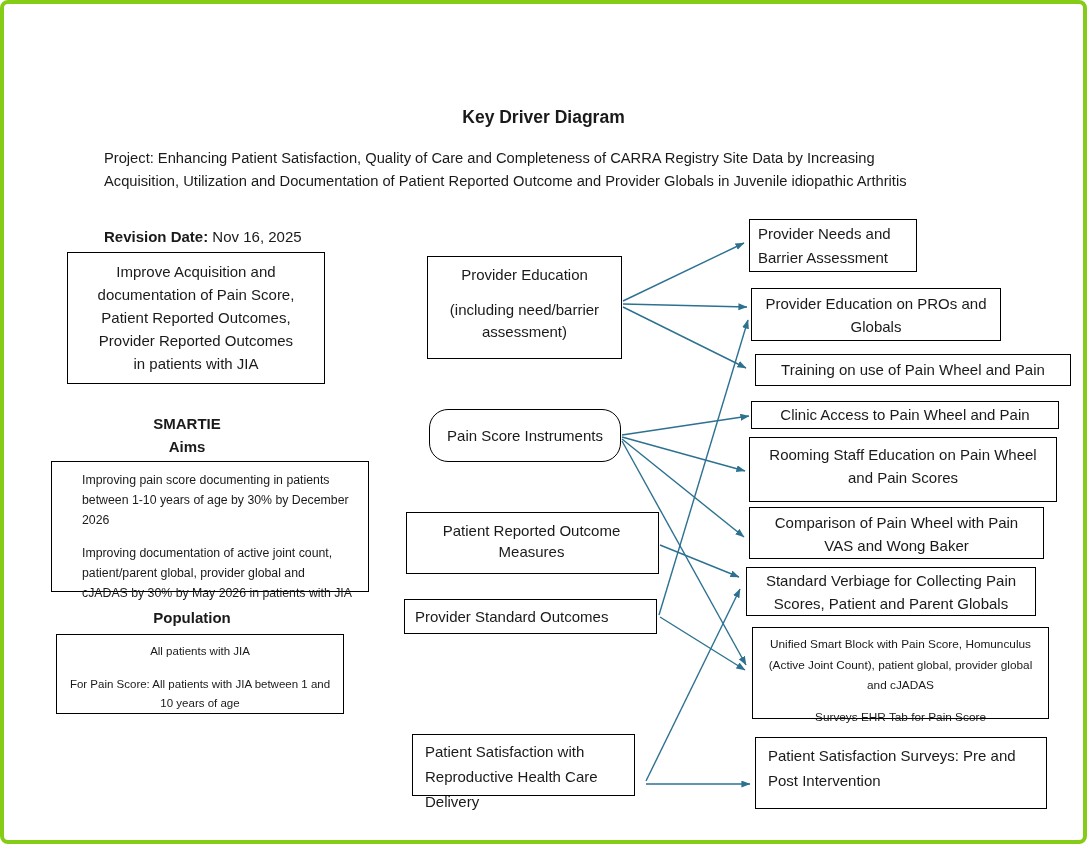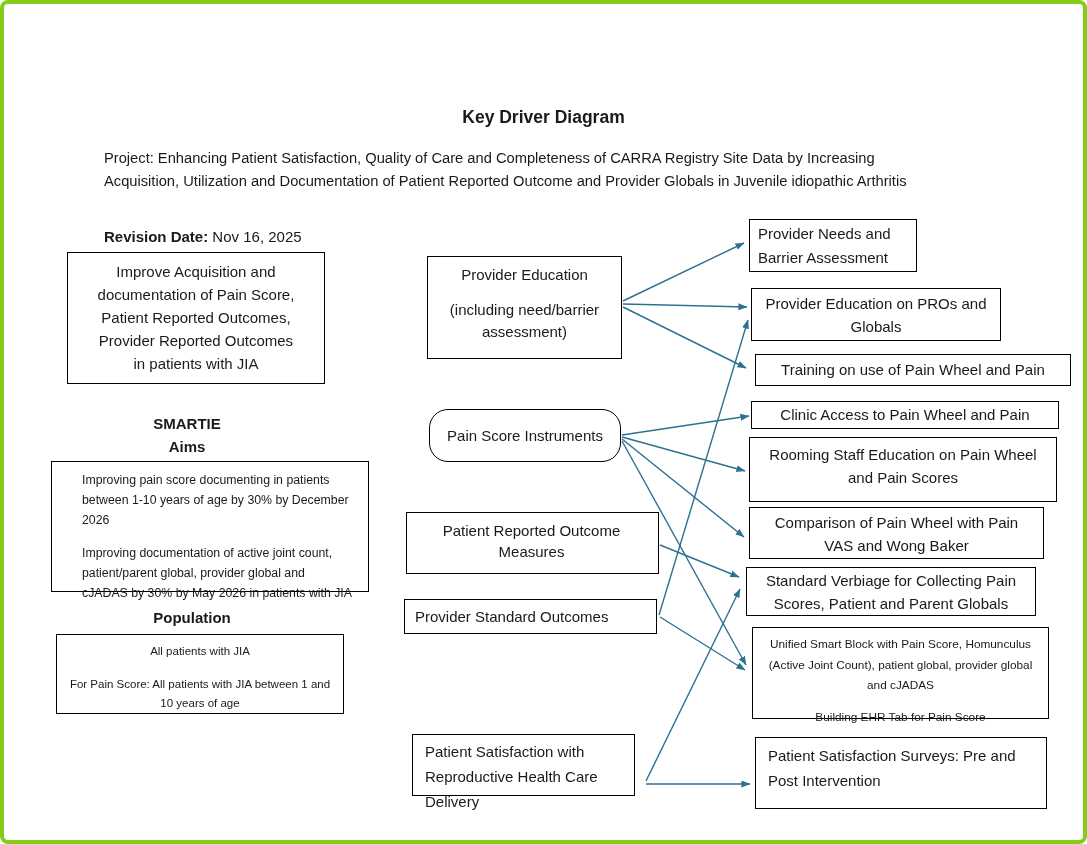--- a/index.html
+++ b/index.html
@@ -104,18 +104,18 @@
   <div class="bx flexctr" style="left:747px; top:397px; width:308px; height:28px;">Clinic Access to Pain Wheel and Pain</div>
 
   <div class="bx ctr" style="left:745px; top:433px; width:308px; height:65px; padding:5px 12px 0 12px; line-height:23px;">Rooming Staff Education on Pain Wheel and Pain Scores</div>
 
   <div class="bx ctr" style="left:745px; top:503px; width:295px; height:52px; padding:3px 18px 0 18px; line-height:23px;">Comparison of Pain Wheel with Pain VAS and Wong Baker</div>
 
   <div class="bx ctr" style="left:742px; top:563px; width:290px; height:49px; padding:1px 8px 0 8px; line-height:23px;">Standard Verbiage for Collecting Pain Scores, Patient and Parent Globals</div>
 
   <div class="bx ctr" style="left:748px; top:623px; width:297px; height:92px; padding:6px 5px 0 5px; font-size:11.8px; line-height:20.5px;">
     <p class="p0" style="margin-bottom:11px;">Unified Smart Block with Pain Score, Homunculus (Active Joint Count), patient global, provider global and cJADAS</p>
-    <p class="p0">Building EHR Tab for Pain Score</p>
+    <p class="p0">Surveys EHR Tab for Pain Score</p>
   </div>
 
   <div class="bx" style="left:751px; top:733px; width:292px; height:72px; padding:5px 14px 0 12px; line-height:25px;">Patient Satisfaction Surveys: Pre and Post Intervention</div>
 
 </div>
 
 </body></html>

